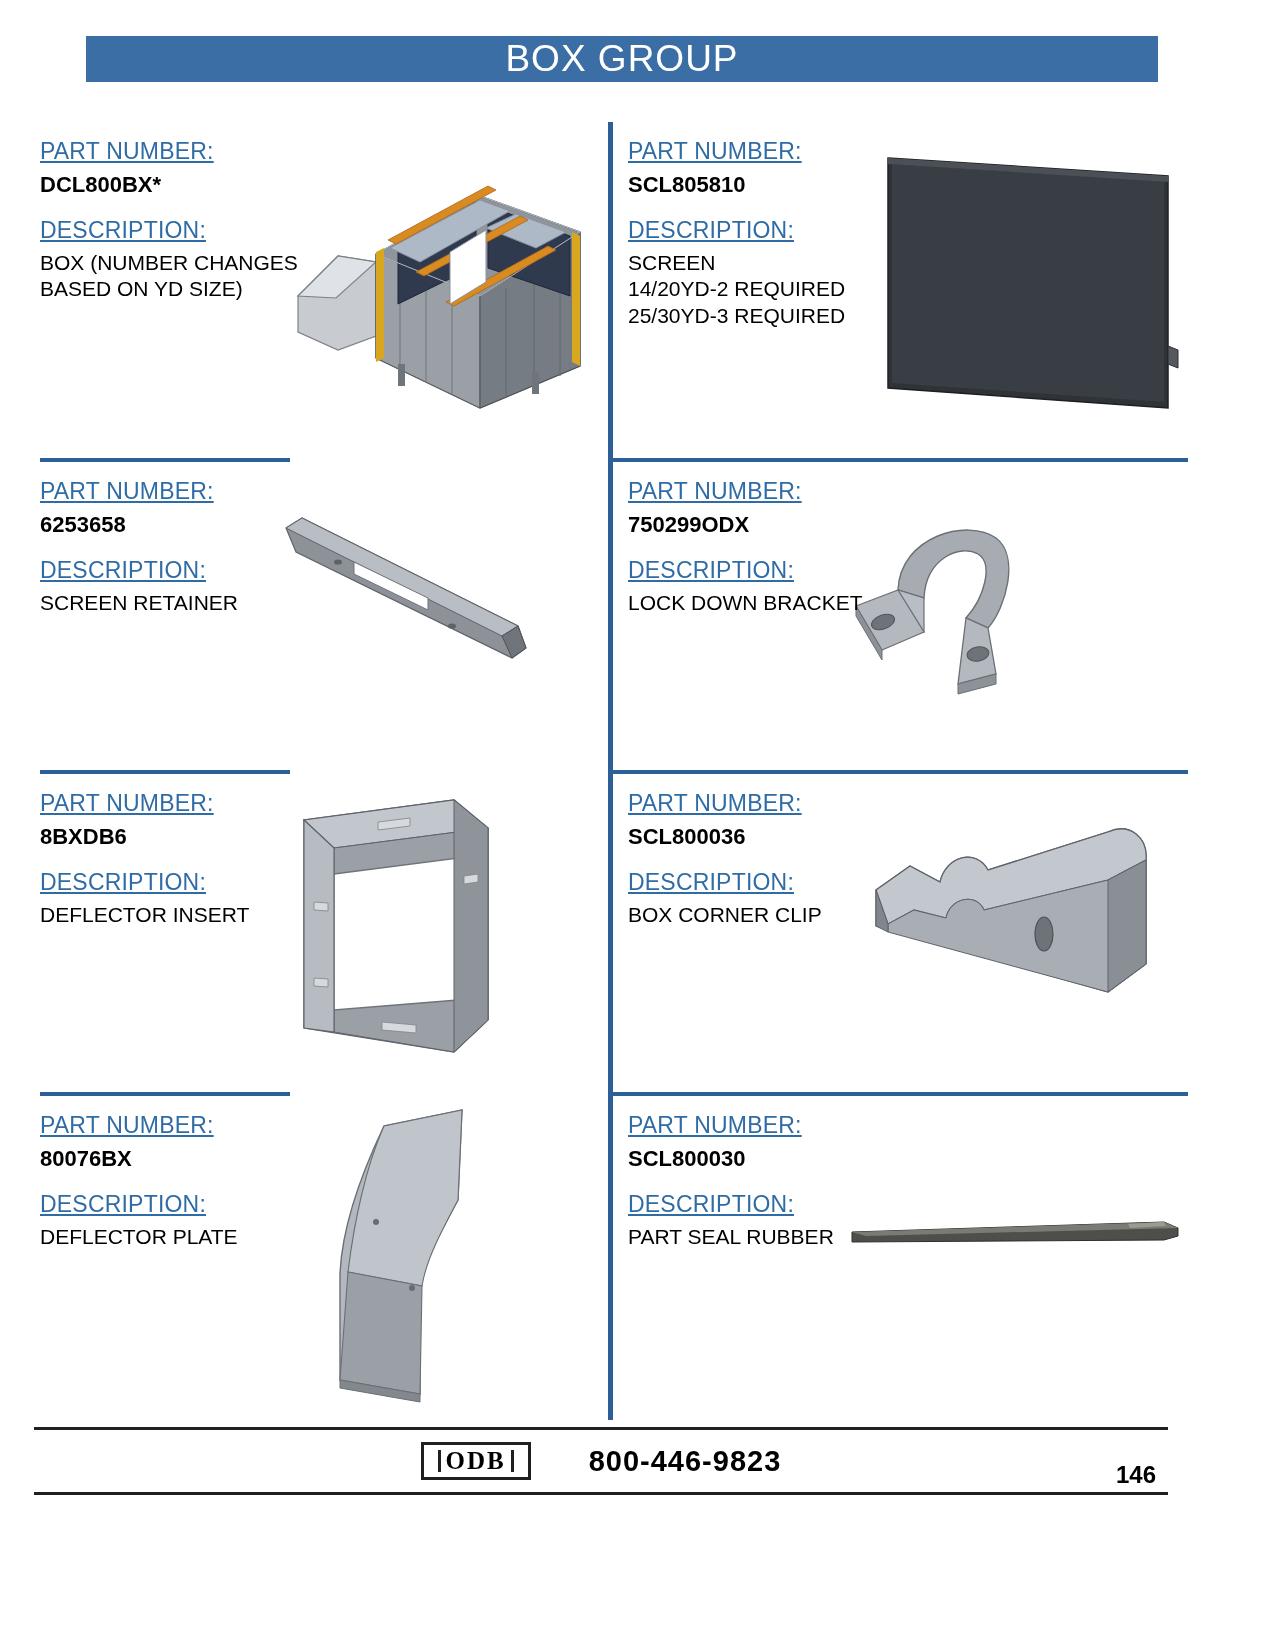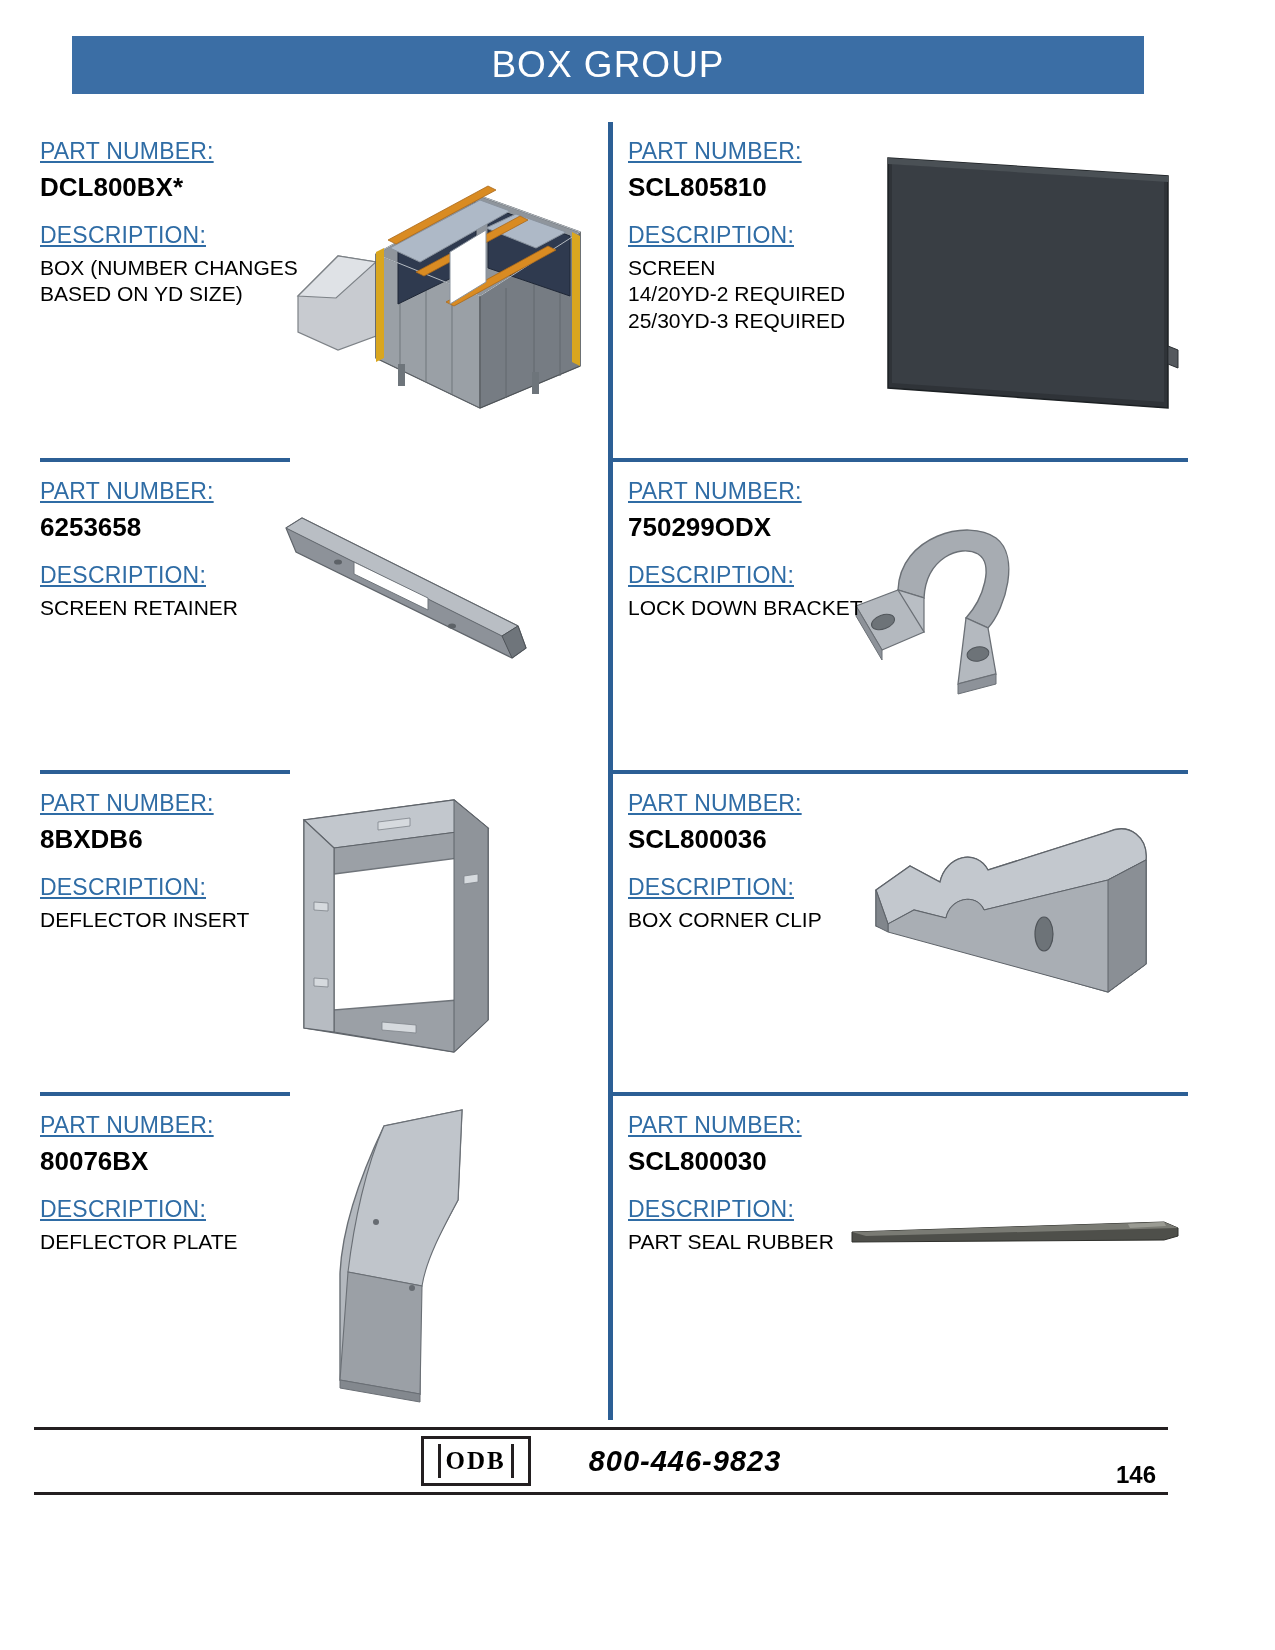--- a/index.html
+++ b/index.html
@@ -10,22 +10,22 @@
   body {
     width: 1275px; height: 1650px;
     position: relative;
     font-family: "Liberation Sans", sans-serif;
     color: #000;
   }
 
   
   .page-header {
     position: absolute;
-    left: 72px; top: 36px;
-    width: 1072px; height: 58px;
+    left: 86px; top: 36px;
+    width: 1072px; height: 46px;
     background: #3b6ea5;
     display: flex; align-items: center; justify-content: center;
   }
   .page-header .title {
     color: #ffffff;
     font-size: 37px;
     letter-spacing: 1px;
     font-weight: 400;
   }
 
@@ -79,21 +79,21 @@
     width: 300px;
   }
   .label {
     color: #2f6ca5;
     font-size: 23px;
     text-decoration: underline;
     margin: 6px 0 6px 0;
     letter-spacing: .2px;
   }
   .value {
-    font-size: 26px;
+    font-size: 22px;
     font-weight: bold;
     line-height: 1.25;
   }
   .desc-label { margin-top: 18px; }
   .multiline { font-size: 21px; font-weight: normal; line-height: 1.28; }
 
   
   .art {
     position: absolute;
     right: 0; top: 0;
@@ -110,41 +110,41 @@
   }
   .footer-rule {
     height: 3px; background: #231f20; width: 100%;
   }
   .footer-inner {
     height: 62px;
     display: flex; align-items: center; justify-content: center;
     position: relative;
   }
   .logo {
-    width: 110px; height: 50px;
+    width: 110px; height: 38px;
     border: 3px solid #231f20;
     display: flex; align-items: center; justify-content: center;
     margin-right: 58px;
     position: relative;
   }
   .logo .logo-text {
     font-size: 25px; font-weight: bold; letter-spacing: 2px;
     font-family: "Liberation Serif", serif;
   }
   .logo:before, .logo:after {
     content: "";
     position: absolute;
     top: 5px; bottom: 5px;
     width: 3px;
     background: #231f20;
   }
   .logo:before { left: 14px; }
   .logo:after  { right: 14px; }
   .phone {
-    font-size: 29px; font-weight: bold; letter-spacing: 1px; font-style: italic;
+    font-size: 29px; font-weight: bold; letter-spacing: 1px;
   }
   .page-num {
     position: absolute; right: 12px;
     font-size: 24px; font-weight: bold; margin-top: 28px;
   }
 </style>
 </head>
 <body>
 
 <div class="page-header">

